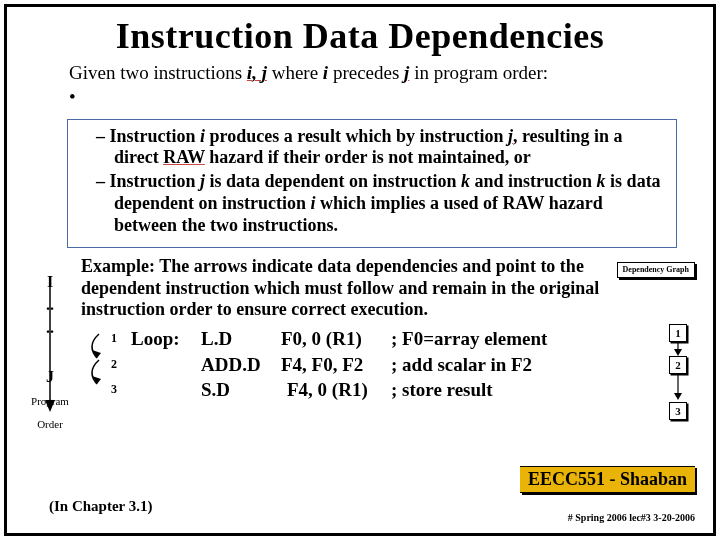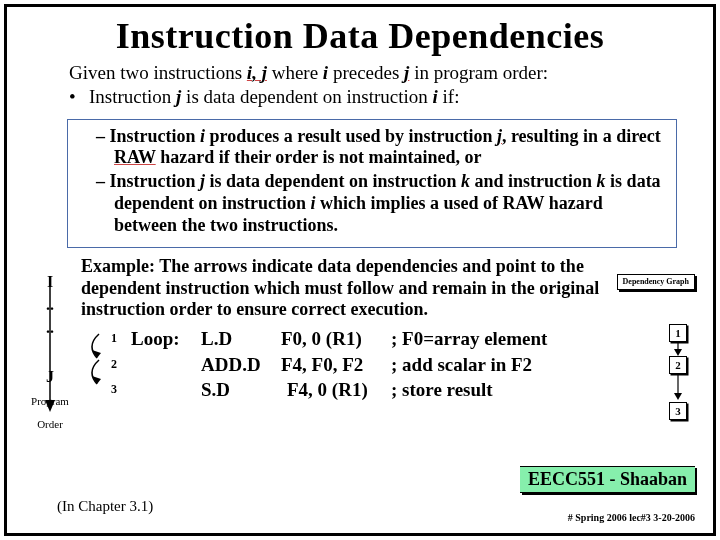--- a/index.html
+++ b/index.html
@@ -14,56 +14,53 @@
   .bi { font-style: italic; font-weight: bold; }
   .sj { text-decoration: underline; text-decoration-thickness: 1px; text-decoration-color: #c44; }
   .sj-b { font-weight: bold; text-decoration: underline; text-decoration-color: #c44; }
   .bottom { display: flex; padding: 2px 12px 0 12px; }
   .left-col { width: 62px; flex: none; text-align: center; font-size: 16px; font-weight: bold; padding-top: 18px; position: relative; }
   .left-col .arrow-svg { position: absolute; left: 50%; top: 20px; transform: translateX(-50%); }
   .left-col .lbl { position: relative; z-index: 2; background: transparent; line-height: 1.05; margin: 0 0 6px; }
   .left-col .prog { font-size: 11px; font-weight: normal; line-height: 1.05; margin-top: 11px; }
   .right-col { flex: 1; position: relative; }
   .example { font-size: 18px; font-weight: bold; padding: 0 80px 6px 0; line-height: 1.18; }
-  .dep-badge { position: absolute; right: 6px; top: 18px; border: 1px solid #000; box-shadow: 2px 2px 0 #000; font-size: 8px; font-weight: bold; padding: 3px 5px; text-align: center; line-height: 1; }
+  .dep-badge { position: absolute; right: 6px; top: 6px; border: 1px solid #000; box-shadow: 2px 2px 0 #000; font-size: 8px; font-weight: bold; padding: 3px 5px; text-align: center; line-height: 1; }
   .code-wrap { position: relative; padding-left: 30px; }
   .code-row { display: flex; font-size: 19px; font-weight: bold; line-height: 1.35; }
   .num { width: 20px; font-size: 12px; font-weight: bold; text-align: left; padding-top: 4px; }
   .loop { width: 70px; }
   .instr { width: 80px; }
   .ops { width: 110px; }
   .cmt { flex: 1; }
   .circ { position: absolute; width: 18px; height: 18px; border: 1px solid #000; box-shadow: 1.5px 1.5px 0 #000; font-size: 11px; font-weight: bold; text-align: center; line-height: 17px; background: #fff; }
   .arrows-svg { position: absolute; pointer-events: none; }
   .footer { position: absolute; right: 18px; bottom: 10px; text-align: right; }
-  .course { font-size: 18px; font-weight: bold; border-top: 1px solid #000; border-bottom: 1px solid #000; box-shadow: 2px 2px 0 #000; padding: 2px 8px; display: inline-block; background: #86efac; }
+  .course { font-size: 18px; font-weight: bold; border-top: 1px solid #000; border-bottom: 1px solid #000; box-shadow: 2px 2px 0 #000; padding: 2px 8px; display: inline-block; background: #eab308; }
   .slide-info { font-size: 10px; font-weight: bold; margin-top: 19px; }
-  .chapref { position: absolute; left: 42px; bottom: 18px; font-size: 15px; font-weight: normal; margin-left: 8px; }
+  .chapref { position: absolute; left: 42px; bottom: 18px; font-size: 15px; font-weight: bold; }
 </style>
 </head>
 <body>
 <div class="outer">
 
   <div class="title">Instruction Data Dependencies</div>
 
   <div class="intro">
     <div>
       <span>Given two instructions  </span><span class="bi sj">i, j</span><span> where  </span><span class="bi">i</span><span> precedes </span><span class="bi sj">j</span><span> in program order:</span>
     </div>
     <div class="bullet-row">
       <div class="dot">•</div>
-      <div>
-        <span>Instruction  </span><span class="bi">j</span><span>  is data dependent on instruction  </span><span class="bi">i</span><span>  if:</span>
-      </div>
     </div>
   </div>
 
   <div class="box">
     <div class="dash-row">
-      <b><span>–  Instruction   </span><span class="bi">i</span><span>  produces a result used by instruction </span><span class="bi sj">j</span><span>,  resulting in a direct </span><span class="sj-b">RAW</span><span> hazard if their order is not maintained, or</span></b>
+      <b><span>–  Instruction   </span><span class="bi">i</span><span>  produces a result which by instruction </span><span class="bi sj">j</span><span>,  resulting in a direct </span><span class="sj-b">RAW</span><span> hazard if their order is not maintained, or</span></b>
     </div>
     <div class="dash-row">
       <b><span>–  Instruction  </span><span class="bi">j</span><span>  is data dependent on instruction  </span><span class="bi">k</span><span>  and instruction  </span><span class="bi">k</span><span>  is data dependent on instruction  </span><span class="bi">i</span><span>  which implies  a used of </span><span>RAW</span><span> hazard between the two instructions.</span></b>
     </div>
   </div>
 
   <div class="bottom">
     <div class="left-col">
       <svg class="arrow-svg" width="18" height="140">
         <line x1="9" y1="4" x2="9" y2="126" stroke="#000" stroke-width="1.5"></line>

